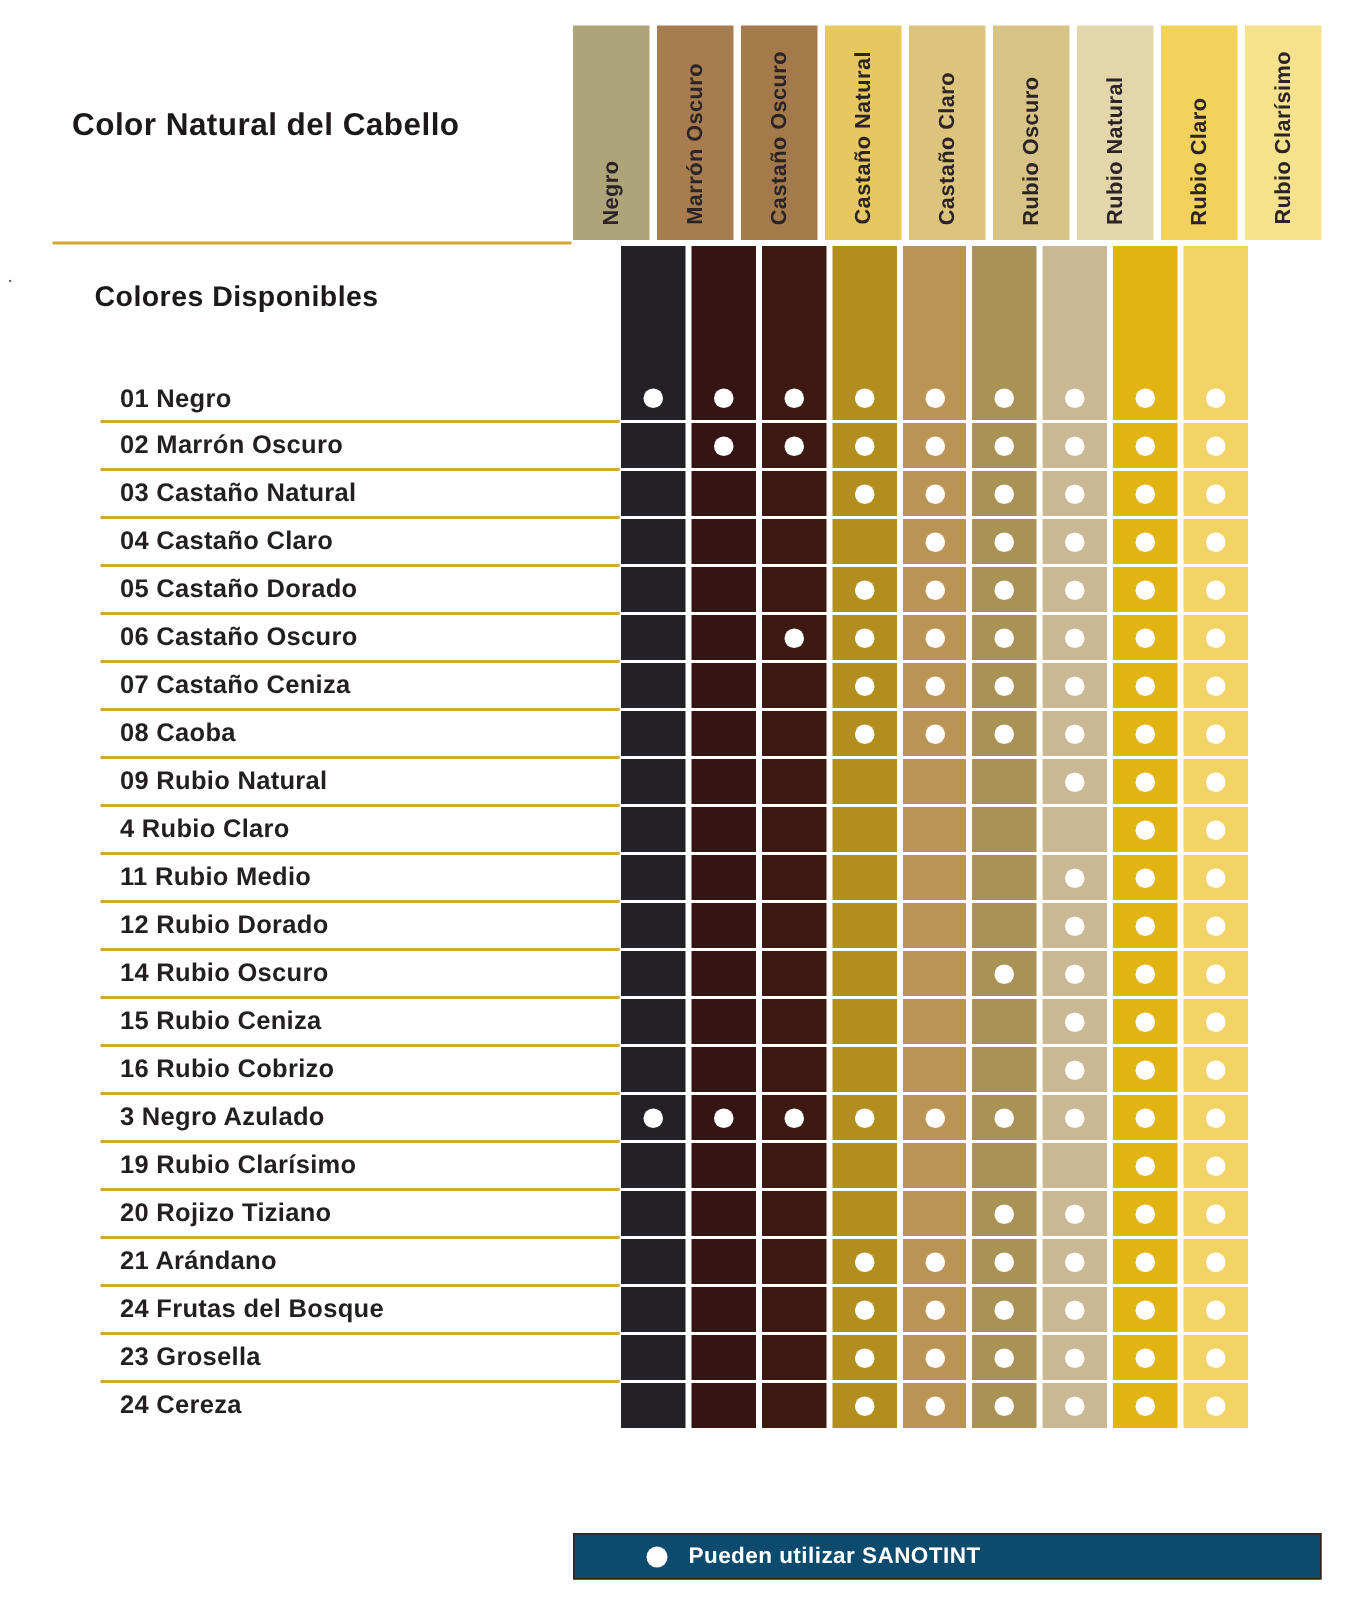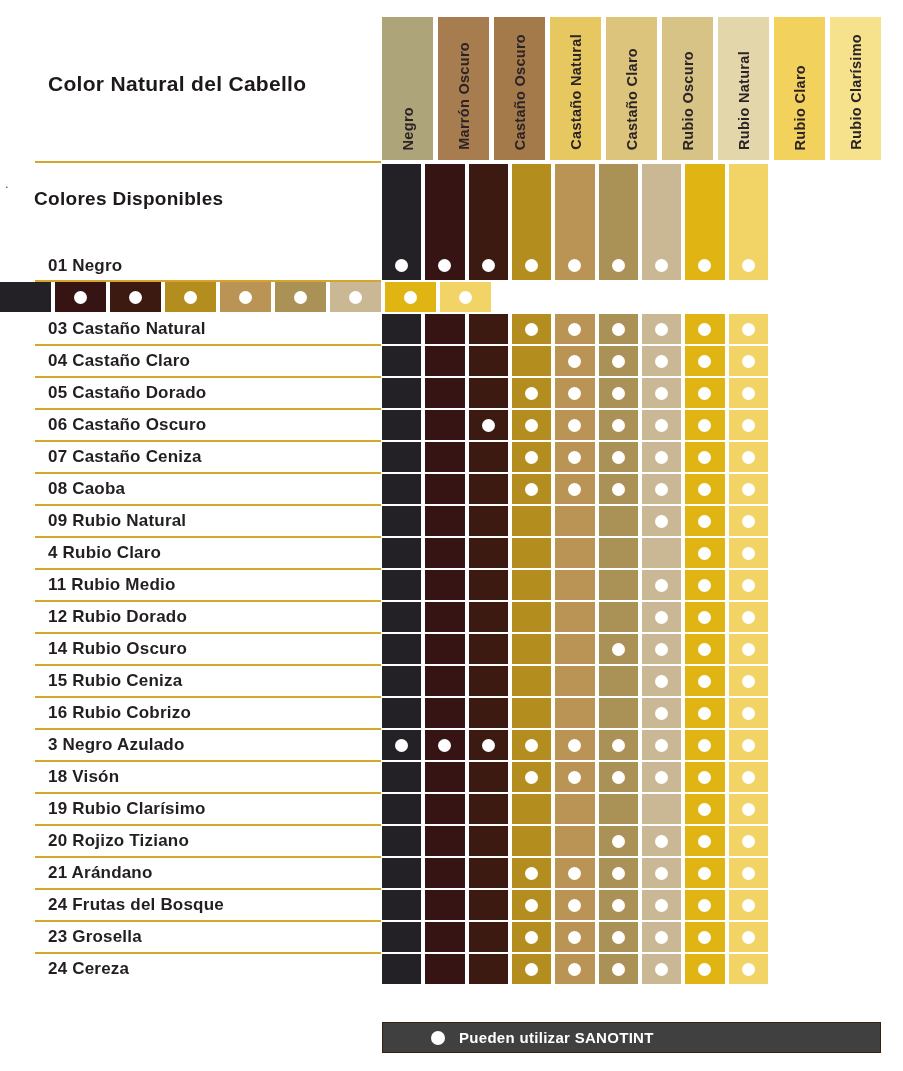--- a/index.html
+++ b/index.html
@@ -8,35 +8,35 @@
     font-family:"Liberation Sans","DejaVu Sans",sans-serif;color:#231f20;
   }
   *{box-sizing:border-box;}
   .title{
     position:absolute;left:48px;top:72px;font-size:21px;font-weight:bold;
     letter-spacing:.3px;color:#1d191b;
   }
   .stray{position:absolute;left:5px;top:176px;font-size:13px;color:#555;}
   .header-line{position:absolute;left:35px;top:161px;width:346px;height:2px;}
   .subtitle{
-    position:absolute;left:34px;top:188px;font-size:19px;font-weight:bold;
+    position:absolute;left:63px;top:188px;font-size:19px;font-weight:bold;
     letter-spacing:.3px;color:#1d191b;text-align:right;
   }
   
   .colheads{position:absolute;left:382px;top:17px;height:143px;display:flex;gap:5px;}
   .colhead{
     width:51px;height:143px;display:flex;align-items:flex-end;justify-content:center;
   }
   .colhead span{
     writing-mode:vertical-rl;transform:rotate(180deg);
     font-size:14.5px;font-weight:bold;color:#2b2326;letter-spacing:.3px;
     margin-bottom:10px;white-space:nowrap;
   }
   
-  .rows{position:absolute;left:0;top:164px;width:768px;}
+  .rows{position:absolute;left:0;top:164px;width:832px;padding-left:32px;}
   .row{display:flex;gap:4px;height:30px;margin-top:2px;}
   .row.first{height:116px;margin-top:0;}
   .rowlabel{
     position:relative;flex:0 0 378px;display:flex;align-items:center;
     padding-left:48px;font-size:17px;font-weight:bold;letter-spacing:.2px;color:#231f20;
   }
   .row.first .rowlabel{align-items:flex-end;padding-bottom:4px;}
   .rowline{position:absolute;left:35px;width:346px;height:2px;bottom:-2px;}
   .cell{
     width:51px;height:100%;display:flex;align-items:center;justify-content:center;
@@ -119,20 +119,24 @@
           <span class="dot" style="background: rgb(255, 255, 255);"></span>
         </div>
         <div class="cell" style="background: rgb(223, 180, 19);">
           <span class="dot" style="background: rgb(255, 255, 255);"></span>
         </div>
         <div class="cell" style="background: rgb(242, 212, 102);">
           <span class="dot" style="background: rgb(255, 255, 255);"></span>
         </div>
       </div>
       <div class="row">
+        <div class="rowlabel">
+          <span>02 Marrón Oscuro</span>
+          <div class="rowline" style="background: rgb(213, 166, 46);"></div>
+        </div>
         <div class="cell" style="background: rgb(35, 32, 38);"></div>
         <div class="cell" style="background: rgb(55, 20, 20);">
           <span class="dot" style="background: rgb(255, 255, 255);"></span>
         </div>
         <div class="cell" style="background: rgb(60, 26, 17);">
           <span class="dot" style="background: rgb(255, 255, 255);"></span>
         </div>
         <div class="cell" style="background: rgb(179, 142, 30);">
           <span class="dot" style="background: rgb(255, 255, 255);"></span>
         </div>
@@ -489,47 +493,20 @@
         </div>
         <div class="cell" style="background: rgb(223, 180, 19);">
           <span class="dot" style="background: rgb(255, 255, 255);"></span>
         </div>
         <div class="cell" style="background: rgb(242, 212, 102);">
           <span class="dot" style="background: rgb(255, 255, 255);"></span>
         </div>
       </div>
       <div class="row">
         <div class="rowlabel">
-          <span>18 Visón</span>
-          <div class="rowline" style="background: rgb(213, 166, 46);"></div>
-        </div>
-        <div class="cell" style="background: rgb(35, 32, 38);"></div>
-        <div class="cell" style="background: rgb(55, 20, 20);"></div>
-        <div class="cell" style="background: rgb(60, 26, 17);"></div>
-        <div class="cell" style="background: rgb(179, 142, 30);">
-          <span class="dot" style="background: rgb(255, 255, 255);"></span>
-        </div>
-        <div class="cell" style="background: rgb(186, 148, 85);">
-          <span class="dot" style="background: rgb(255, 255, 255);"></span>
-        </div>
-        <div class="cell" style="background: rgb(170, 145, 86);">
-          <span class="dot" style="background: rgb(255, 255, 255);"></span>
-        </div>
-        <div class="cell" style="background: rgb(201, 184, 147);">
-          <span class="dot" style="background: rgb(255, 255, 255);"></span>
-        </div>
-        <div class="cell" style="background: rgb(223, 180, 19);">
-          <span class="dot" style="background: rgb(255, 255, 255);"></span>
-        </div>
-        <div class="cell" style="background: rgb(242, 212, 102);">
-          <span class="dot" style="background: rgb(255, 255, 255);"></span>
-        </div>
-      </div>
-      <div class="row">
-        <div class="rowlabel">
           <span>19 Rubio Clarísimo</span>
           <div class="rowline" style="background: rgb(213, 166, 46);"></div>
         </div>
         <div class="cell" style="background: rgb(35, 32, 38);"></div>
         <div class="cell" style="background: rgb(55, 20, 20);"></div>
         <div class="cell" style="background: rgb(60, 26, 17);"></div>
         <div class="cell" style="background: rgb(179, 142, 30);"></div>
         <div class="cell" style="background: rgb(186, 148, 85);"></div>
         <div class="cell" style="background: rgb(170, 145, 86);"></div>
         <div class="cell" style="background: rgb(201, 184, 147);"></div>
@@ -665,17 +642,17 @@
         </div>
         <div class="cell" style="background: rgb(223, 180, 19);">
           <span class="dot" style="background: rgb(255, 255, 255);"></span>
         </div>
         <div class="cell" style="background: rgb(242, 212, 102);">
           <span class="dot" style="background: rgb(255, 255, 255);"></span>
         </div>
       </div>
     </div>
 
-  <div class="footer" id="footer" style="background: #404040; gap: 14px;">
+  <div class="footer" id="footer" style="background: #0c4a6e; gap: 14px;">
     <span class="dot"></span>
     <span class="footer-label">Pueden utilizar SANOTINT</span>
   </div>
 </div>
 
 </body></html>

